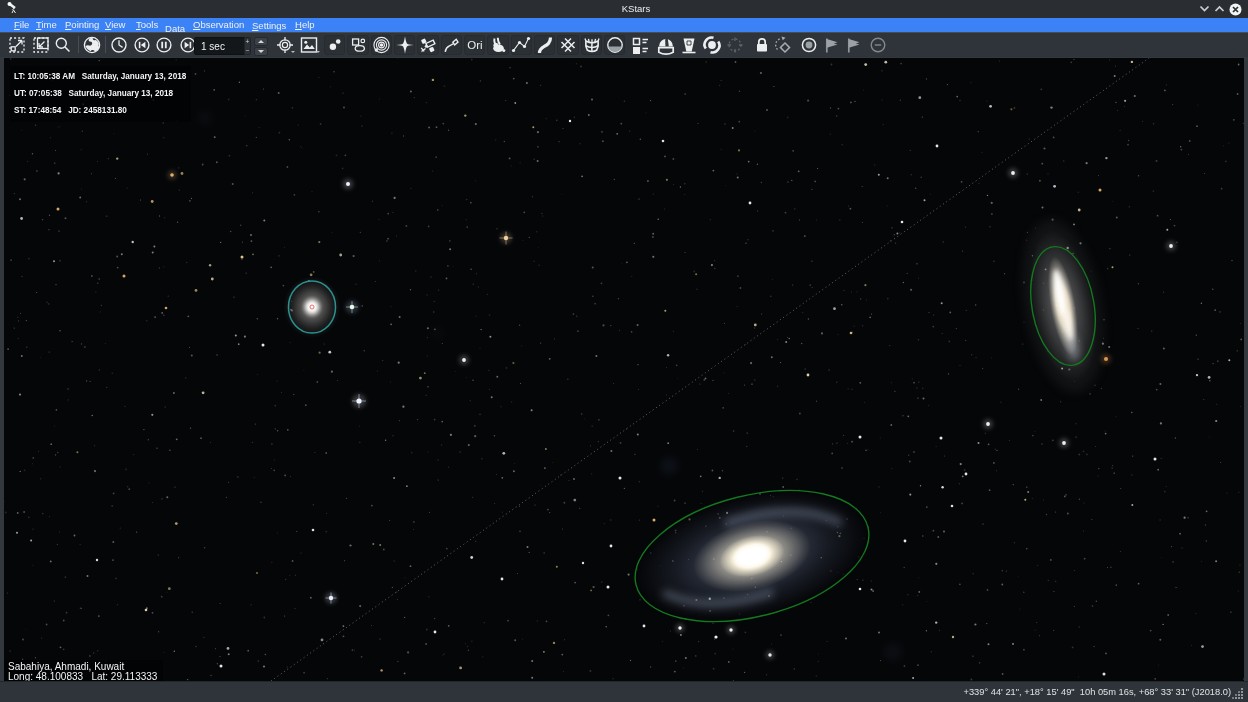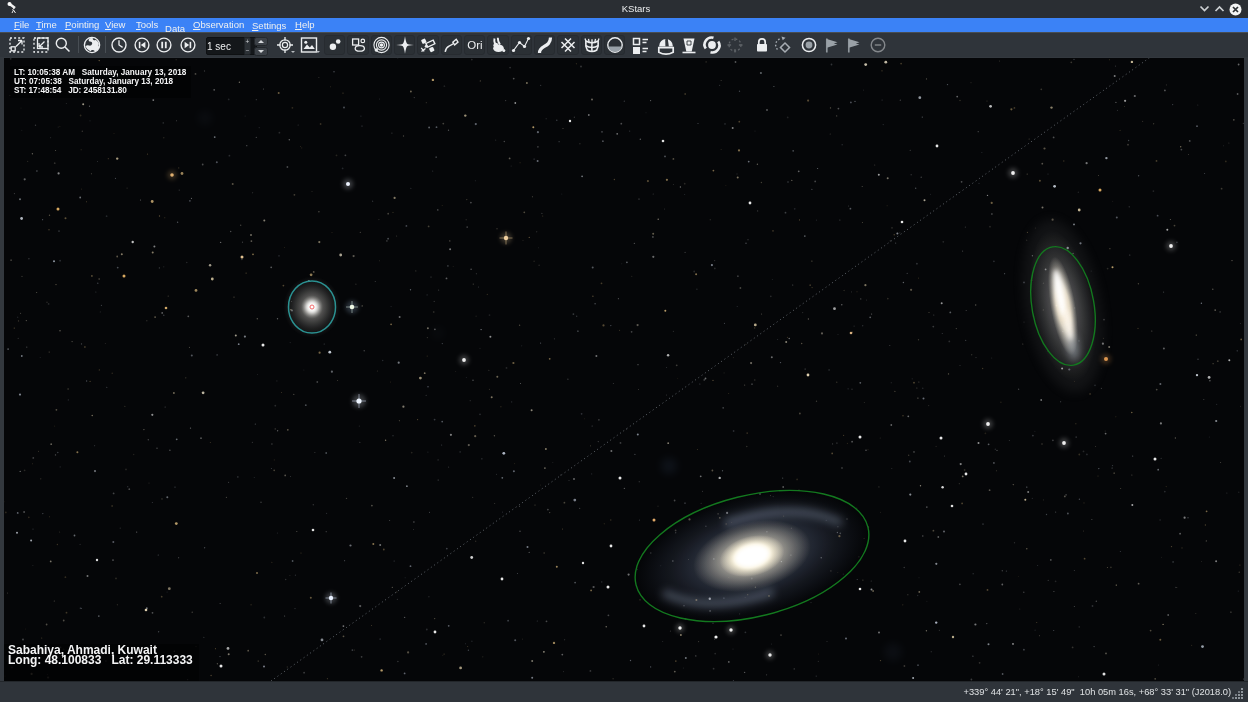--- a/index.html
+++ b/index.html
@@ -1,15 +1,15 @@
 <!DOCTYPE html>
 <html><head><meta charset="utf-8"><style>
 *{margin:0;padding:0}
 body{width:1248px;height:702px;font-family:"Liberation Sans",sans-serif;background:#33383e;overflow:hidden;position:relative}
-.ib{position:absolute;background:rgba(2,2,4,0.82);color:#f4f5f6;font-size:8.2px;font-weight:bold;line-height:9px;white-space:nowrap}
+.ib{position:absolute;background:rgba(2,2,4,0.82);color:#f4f5f6;font-size:8.2px;font-weight:bold;line-height:17px;white-space:nowrap}
 </style></head>
 <body>
 
 <div style="position:absolute;left:0;top:0;width:1248px;height:18px;background:#2a2e33">
  <svg style="position:absolute;left:7px;top:2px" width="13" height="13" viewBox="0 0 13 13">
    <path d="M2 1.5 L8 6" stroke="#f0f0f0" stroke-width="2.6"></path>
    <circle cx="2.5" cy="2" r="2" fill="#fafafa"></circle>
    <path d="M7.5 5.5 l-2 2.5 M6.5 8 l-1.5 3 M6.5 8 l2 3" stroke="#e8e8e8" stroke-width="1"></path>
  </svg>
  <div style="position:absolute;left:12px;top:3px;width:100%;text-align:center;font-size:9.5px;color:#ebedee">KStars</div>
@@ -203,21 +203,21 @@
       <path d="M6.8 5 L17.5 8.2 L13.8 9.4 L17.5 10.6 L6.8 13.8 Z" fill="#9aa1a7"></path>
     </svg>
     <svg style="position:absolute;left:842.0px;top:33.5px" width="22" height="22" viewBox="0 0 22 22">
       <line x1="6.8" y1="4.5" x2="6.8" y2="18.5" stroke="#8f969c" stroke-width="1.7"></line>
       <path d="M6.8 5 L17.5 8.2 L13.8 9.4 L17.5 10.6 L6.8 13.8 Z" fill="#9aa1a7"></path>
     </svg>
     <svg style="position:absolute;left:866.5px;top:33.5px" opacity="0.45" width="22" height="22" viewBox="0 0 22 22">
       <circle cx="11" cy="11" r="6.8" fill="none" stroke="#eceef0" stroke-width="1.4"></circle>
       <path d="M7.8 11 h6.4" stroke="#eceef0" stroke-width="1.4"></path>
     </svg>
-<div style="position:absolute;left:206px;top:37px;width:51px;height:18px;background:#14171a;border:1px solid #0e1012;border-radius:2px 0 0 2px;color:#eff0f1;font-size:10px;line-height:17px;box-sizing:border-box">1 sec</div>
+<div style="position:absolute;left:194px;top:37px;width:51px;height:18px;background:#14171a;border:1px solid #0e1012;border-radius:2px 0 0 2px;color:#eff0f1;font-size:10px;line-height:17px;padding-left:6px;box-sizing:border-box">1 sec</div>
 <div style="position:absolute;left:243.5px;top:37px;width:7px;height:18px;background:#2c3136;border:1px solid #1f2327;box-sizing:border-box;border-radius:0 2px 2px 0">
  <div style="position:absolute;left:1px;top:0px;color:#d0d3d6;font-size:6.5px;line-height:7px">+</div>
  <div style="position:absolute;left:1.2px;bottom:0.5px;color:#d0d3d6;font-size:6.5px;line-height:7px">−</div>
 </div>
 <div style="position:absolute;left:254px;top:36.5px;width:13.5px;height:9.4px;background:#3c4147;border:1px solid #24282c;border-radius:2.5px;box-sizing:border-box">
       <div style="position:absolute;left:3.2px;top:2.2px;width:0;height:0;border-left:3.2px solid transparent;border-right:3.2px solid transparent;border-bottom:3.4px solid #d5d8db"></div>
     </div>
 <div style="position:absolute;left:254px;top:47.1px;width:13.5px;height:9.4px;background:#3c4147;border:1px solid #24282c;border-radius:2.5px;box-sizing:border-box">
       <div style="position:absolute;left:3.2px;top:2.2px;width:0;height:0;border-left:3.2px solid transparent;border-right:3.2px solid transparent;border-top:3.4px solid #d5d8db"></div>
     </div>
@@ -1697,21 +1697,21 @@
 </g>
 <ellipse cx="1059" cy="248" rx="31" ry="60" fill="none" stroke="#13781f" stroke-width="1.4" transform="rotate(-10 1059 248)"></ellipse>
 <ellipse cx="308" cy="249" rx="29" ry="31" fill="url(#gn3)"></ellipse>
 <circle cx="308" cy="249" r="6" fill="#ffffff" filter="url(#b2)"></circle>
 <circle cx="348" cy="249" r="2.3" fill="#eef8e6"></circle>
 <ellipse cx="308" cy="249" rx="23.5" ry="26" fill="none" stroke="#2b9292" stroke-width="1.5"></ellipse>
 <circle cx="308" cy="249" r="2" fill="none" stroke="#f26a6a" stroke-width="1"></circle>
 </svg>
 
 <div class="ib" style="left:6px;top:8px;padding:2px 5px 3px 4px">LT: 10:05:38 AM&nbsp;&nbsp; Saturday, January 13, 2018<br>UT: 07:05:38&nbsp;&nbsp; Saturday, January 13, 2018<br>ST: 17:48:54&nbsp;&nbsp; JD: 2458131.80</div>
-<div class="ib" style="left:0px;bottom:0px;padding:2px 6px 16px 4px;font-weight:bold;font-size:12px;line-height:9.4px">Sabahiya, Ahmadi, Kuwait<br>Long: 48.100833&nbsp;&nbsp; Lat: 29.113333</div>
+<div class="ib" style="left:0px;bottom:0px;padding:2px 6px 0px 4px;font-weight:normal;font-size:10px;line-height:9.4px">Sabahiya, Ahmadi, Kuwait<br>Long: 48.100833&nbsp;&nbsp; Lat: 29.113333</div>
 
 </div>
 
 <div style="position:absolute;left:0;top:681px;width:1248px;height:21px;background:#2f343a;border-top:1px solid #22262a;box-sizing:border-box">
  <div style="position:absolute;right:17px;top:0;height:21px;line-height:20px;font-size:9.3px;color:#dfe2e4">+339° 44' 21", +18° 15' 49"&nbsp; 10h 05m 16s, +68° 33' 31" (J2018.0)</div>
  <svg style="position:absolute;right:4px;top:6px" width="12" height="12" viewBox="0 0 12 12">
   <g fill="#8f969c">
         <rect x="9" y="0" width="2" height="2"></rect>
         <rect x="9" y="3" width="2" height="2"></rect>
         <rect x="9" y="6" width="2" height="2"></rect>

